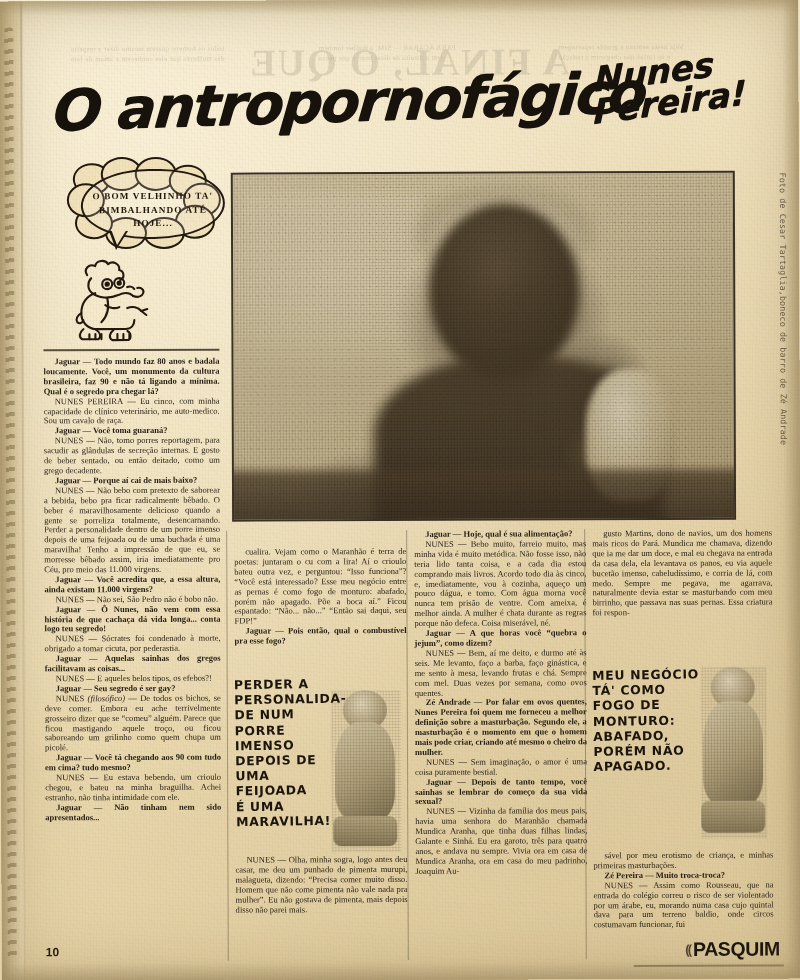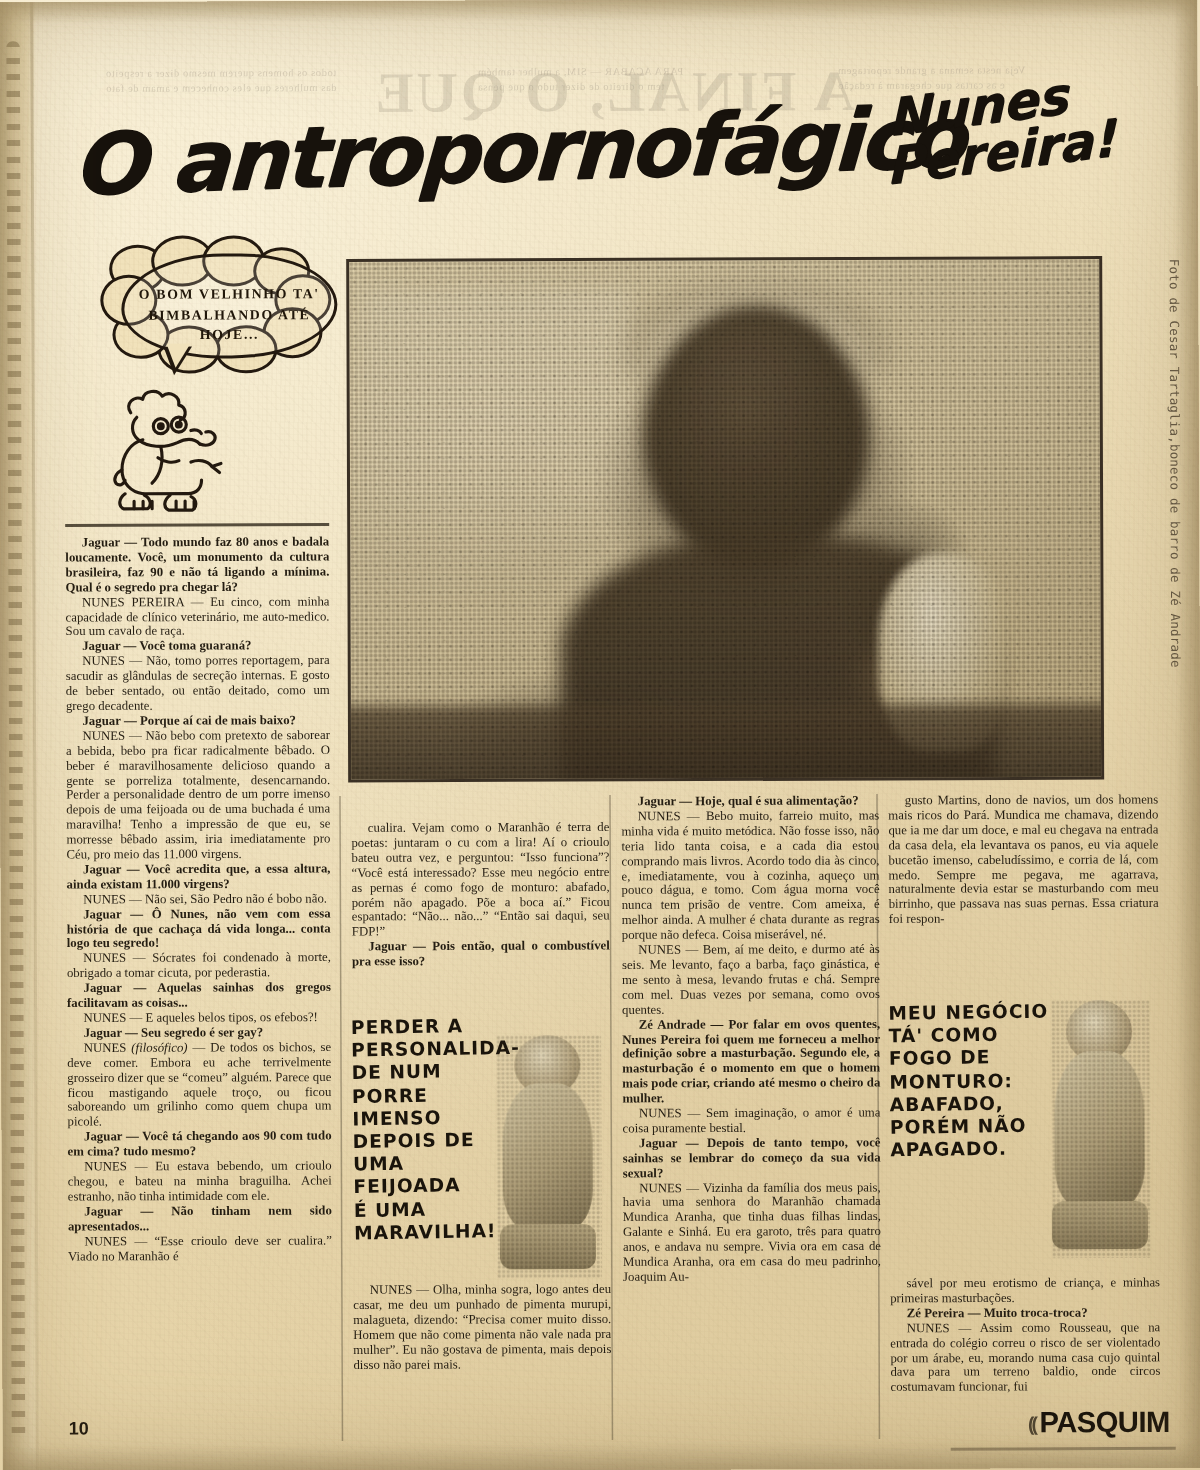--- a/index.html
+++ b/index.html
@@ -306,32 +306,32 @@
         <p>NUNES — Não sei, São Pedro não é bobo não.</p>
         <p class="q">Jaguar — Ô Nunes, não vem com essa história de que cachaça dá vida longa... conta logo teu segredo!</p>
         <p>NUNES — Sócrates foi condenado à morte, obrigado a tomar cicuta, por pederastia.</p>
         <p class="q">Jaguar — Aquelas sainhas dos gregos facilitavam as coisas...</p>
         <p>NUNES — E aqueles belos tipos, os efebos?!</p>
         <p class="q">Jaguar — Seu segredo é ser gay?</p>
         <p>NUNES <i>(filosófico)</i> — De todos os bichos, se deve comer. Embora eu ache terrivelmente grosseiro dizer que se “comeu” alguém. Parece que ficou mastigando aquele troço, ou ficou saboreando um grilinho como quem chupa um picolé.</p>
         <p class="q">Jaguar — Você tá chegando aos 90 com tudo em cima? tudo mesmo?</p>
         <p>NUNES — Eu estava bebendo, um crioulo chegou, e bateu na minha braguilha. Achei estranho, não tinha intimidade com ele.</p>
         <p class="q">Jaguar — Não tinham nem sido apresentados...</p>
-        <p>NUNES — “Esse crioulo deve ser cualira.” Viado no Maranhão é</p>
       </div>
   <div class="col" id="c2">
         <p>cualira. Vejam como o Maranhão é terra de poetas: juntaram o cu com a lira! Aí o crioulo bateu outra vez, e perguntou: “Isso funciona”? “Você está interessado? Esse meu negócio entre as pernas é como fogo de monturo: abafado, porém não apagado. Põe a boca aí.” Ficou espantado: “Não... não...” “Então sai daqui, seu FDP!”</p>
-        <p class="q">Jaguar — Pois então, qual o combustível pra esse isso?</p>
+        <p class="q">Jaguar — Pois então, qual o combustível pra esse fogo?</p>
       </div>
   <div class="col" id="c2b">
         <p>NUNES — Olha, minha sogra, logo antes deu casar, me deu um punhado de pimenta murupi, malagueta, dizendo: “Precisa comer muito disso. Homem que não come pimenta não vale nada pra mulher”. Eu não gostava de pimenta, mais depois disso não parei mais.</p>
       </div>
   <div class="col" id="c3">
         <p class="q">Jaguar — Hoje, qual é sua alimentação?</p>
         <p>NUNES — Bebo muito, farreio muito, mas minha vida é muito metódica. Não fosse isso, não teria lido tanta coisa, e a cada dia estou comprando mais livros. Acordo todo dia às cinco, e, imediatamente, vou à cozinha, aqueço um pouco dágua, e tomo. Com água morna você nunca tem prisão de ventre. Com ameixa, é melhor ainda. A mulher é chata durante as regras porque não defeca. Coisa miserável, né.</p>
+        <p class="q">Jaguar — A que horas você “quebra o jejum”, como dizem?</p>
         <p>NUNES — Bem, aí me deito, e durmo até às seis. Me levanto, faço a barba, faço ginástica, e me sento à mesa, levando frutas e chá. Sempre com mel. Duas vezes por semana, como ovos quentes.</p>
         <p class="q">Zé Andrade — Por falar em ovos quentes, Nunes Pereira foi quem me forneceu a melhor definição sobre a masturbação. Segundo ele, a masturbação é o momento em que o homem mais pode criar, criando até mesmo o cheiro da mulher.</p>
         <p>NUNES — Sem imaginação, o amor é uma coisa puramente bestial.</p>
         <p class="q">Jaguar — Depois de tanto tempo, você sainhas se lembrar do começo da sua vida sexual?</p>
         <p>NUNES — Vizinha da família dos meus pais, havia uma senhora do Maranhão chamada Mundica Aranha, que tinha duas filhas lindas, Galante e Sinhá. Eu era garoto, três para quatro anos, e andava nu sempre. Vivia ora em casa de Mundica Aranha, ora em casa do meu padrinho, Joaquim Au-</p>
       </div>
   <div class="col" id="c4">
         <p>gusto Martins, dono de navios, um dos homens mais ricos do Pará. Mundica me chamava, dizendo que ia me dar um doce, e mal eu chegava na entrada da casa dela, ela levantava os panos, eu via aquele bucetão imenso, cabeludíssimo, e corria de lá, com medo. Sempre me pegava, me agarrava, naturalmente devia estar se masturbando com meu birrinho, que passava nas suas pernas. Essa criatura foi respon-</p>
       </div>
   <div class="col" id="c4b">

